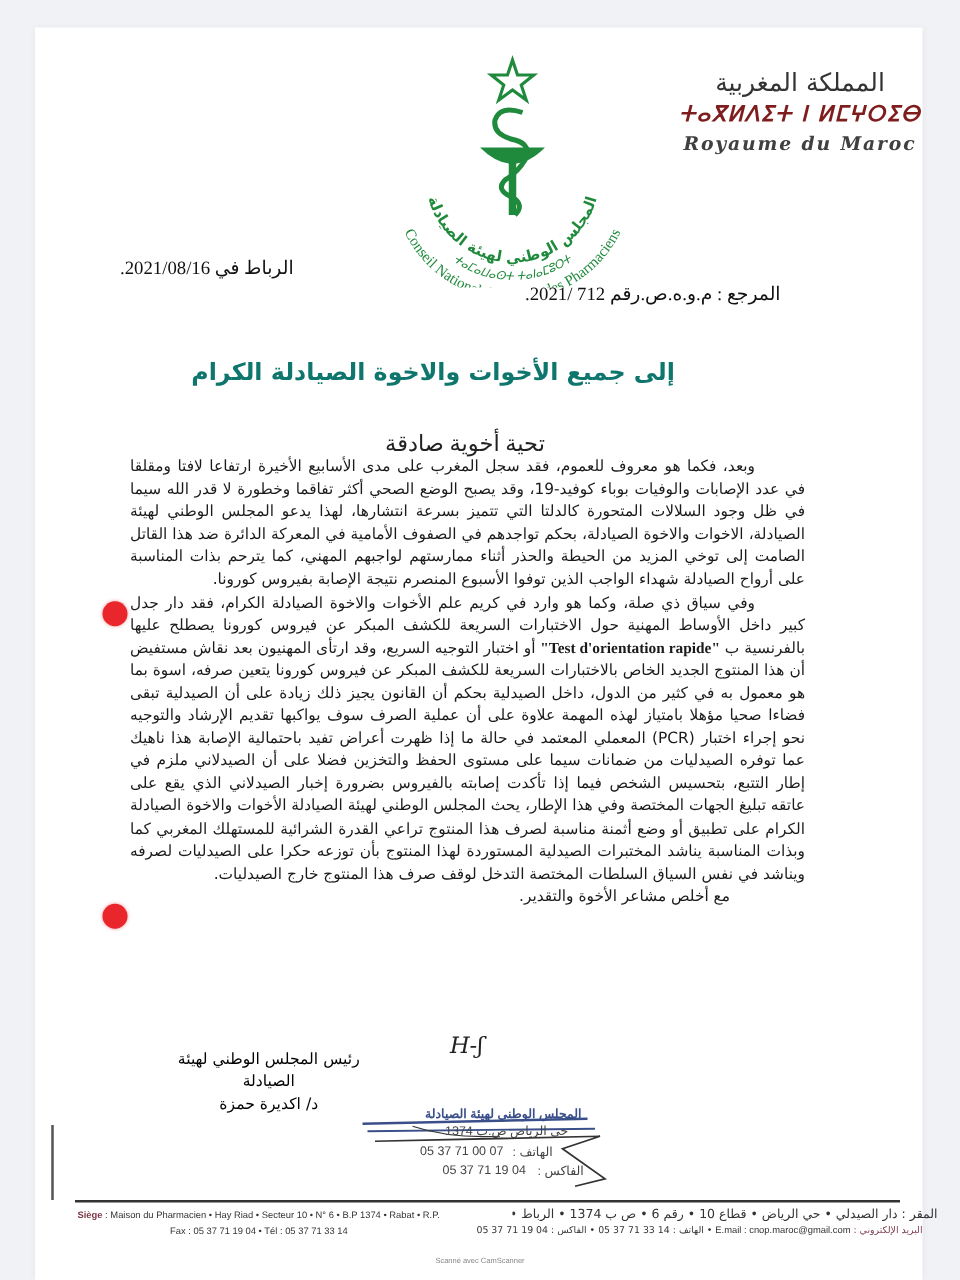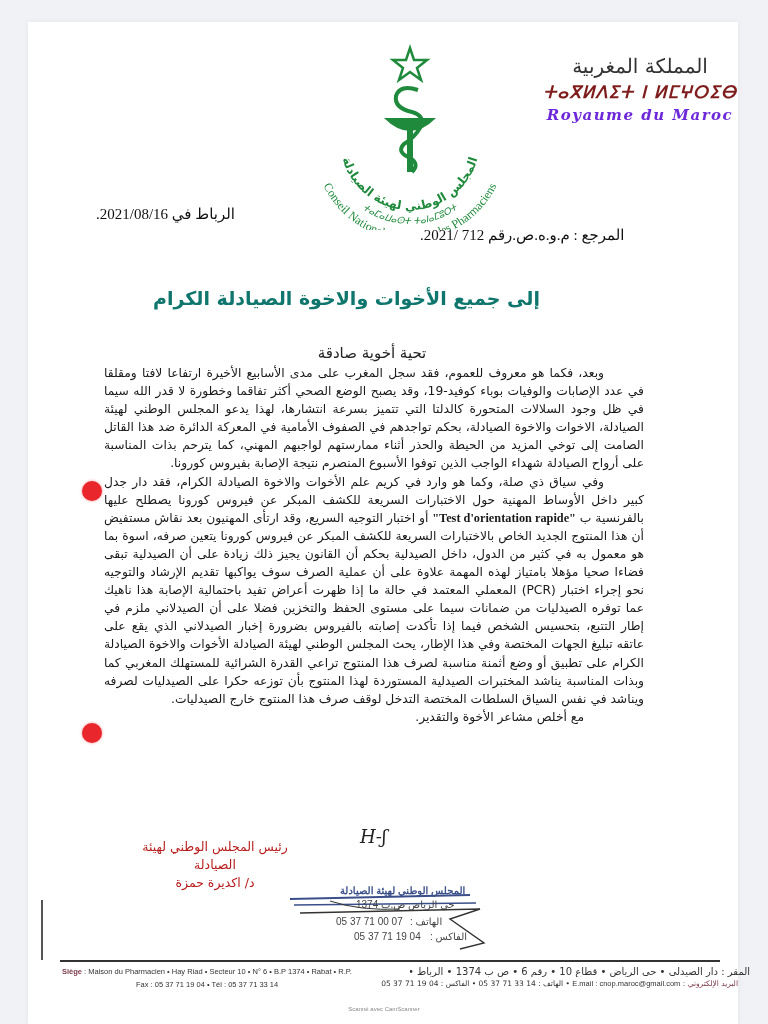--- a/index.html
+++ b/index.html
@@ -16,42 +16,42 @@
     }
     .left-edge {
       position: absolute; left: 41px; top: 900px; width: 2px; height: 60px;
       background: #555;
     }
     
     .logo { position: absolute; left: 300px; top: 40px; width: 220px; height: 190px; }
     .kingdom { position: absolute; left: 520px; top: 52px; width: 240px; text-align: center; }
     .kingdom .ar { font-family: "DejaVu Serif", serif; font-size: 20px; color: #333; direction: rtl; line-height: 28px; }
     .kingdom .tf { font-family: "DejaVu Serif", serif; font-style: italic; font-size: 17px; color: #7f1d1d; letter-spacing: 1px; line-height: 24px; font-weight: bold; }
-    .kingdom .fr { font-family: "DejaVu Serif", serif; font-style: italic; font-weight: bold; font-size: 15px; color: #6d28d9; letter-spacing: 1.5px; line-height: 22px; }
+    .kingdom .fr { font-family: "DejaVu Serif", serif; font-style: italic; font-weight: bold; font-size: 15px; color: #404040; letter-spacing: 1.5px; line-height: 22px; }
 
     .date-line { position: absolute; left: 96px; top: 205px; font-family: "Liberation Serif", serif; font-size: 15px; color: #111; direction: rtl; unicode-bidi: plaintext; }
     .ref-line { position: absolute; left: 420px; top: 226px; font-family: "Liberation Serif", serif; font-size: 15px; color: #111; direction: rtl; unicode-bidi: plaintext; }
     .recipient { position: absolute; left: 0; top: 287px; width: 693px; text-align: center; font-family: "DejaVu Sans", sans-serif; font-size: 19px; font-weight: bold; color: #0f766e; direction: rtl; }
-    .greeting { position: absolute; left: 0; top: 344px; width: 744px; text-align: center; font-size: 15px; color: #222; direction: rtl; }
+    .greeting { position: absolute; left: 0; top: 344px; width: 744px; text-align: center; font-size: 18px; color: #222; direction: rtl; font-family: Liberation Serif, serif; }
 
     .body-text {
       position: absolute; left: 104px; top: 364px; width: 540px;
       direction: rtl; text-align: justify; text-align-last: right;
       font-family: "DejaVu Sans", sans-serif; font-size: 12.3px; line-height: 18.1px; color: #1a1a1a;
     }
     .body-text p { margin: 0; text-indent: 40px; }
     .body-text .closing { text-indent: 0; padding-right: 60px; }
     .latin-bold { font-family: "Liberation Serif", serif; font-weight: bold; direction: ltr; unicode-bidi: embed; }
 
     .marker { position: absolute; width: 20px; height: 20px; border-radius: 50%; background: #e8262b; box-shadow: 0 0 3px rgba(232,38,43,0.5); }
     .marker.m1 { left: 82px; top: 481px; }
     .marker.m2 { left: 82px; top: 723px; }
 
     .signature { position: absolute; left: 360px; top: 826px; font-family: "DejaVu Serif", serif; font-style: italic; font-size: 18px; color: #222; }
-    .signer { position: absolute; left: 130px; top: 838px; width: 170px; text-align: center; direction: rtl; font-size: 12.5px; line-height: 18px; color: #b91c1c; }
+    .signer { position: absolute; left: 130px; top: 838px; width: 170px; text-align: center; direction: rtl; font-size: 12.5px; line-height: 18px; color: #000000; }
     .stamp { position: absolute; left: 270px; top: 883px; width: 230px; height: 82px; }
     .stamp .st { position: absolute; font-size: 10px; color: #444; font-family: "Liberation Sans", sans-serif; }
 
     .footer-rule { position: absolute; left: 60px; top: 960px; width: 660px; height: 2px; background: #333; }
     .footer-fr { position: absolute; left: 62px; top: 967px; font-family: "Liberation Sans", sans-serif; font-size: 7.5px; color: #333; white-space: nowrap; }
     .footer-fr .siege { color: #7b3a4a; font-weight: bold; text-align: center; }
     .footer-fr2 { position: absolute; left: 136px; top: 980px; font-family: "Liberation Sans", sans-serif; font-size: 7.5px; color: #333; white-space: nowrap; }
     .footer-ar { position: absolute; left: 410px; top: 966px; width: 340px; direction: rtl; text-align: right; font-size: 10px; color: #333; white-space: nowrap; overflow: hidden; }
     .footer-ar2 { position: absolute; left: 300px; top: 979px; width: 438px; direction: rtl; text-align: right; font-size: 7.5px; color: #333; white-space: nowrap; overflow: hidden; }
     .footer-email { font-family: "Liberation Sans", sans-serif; }

